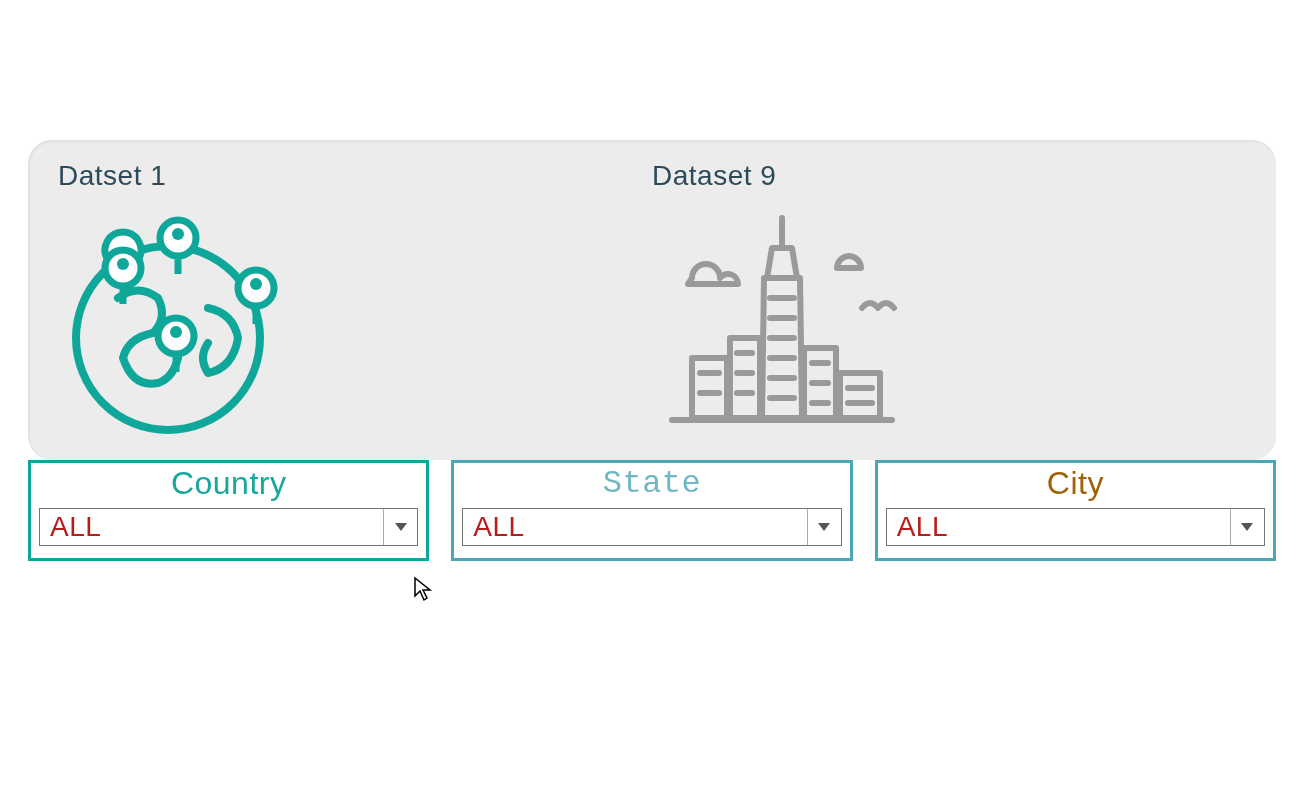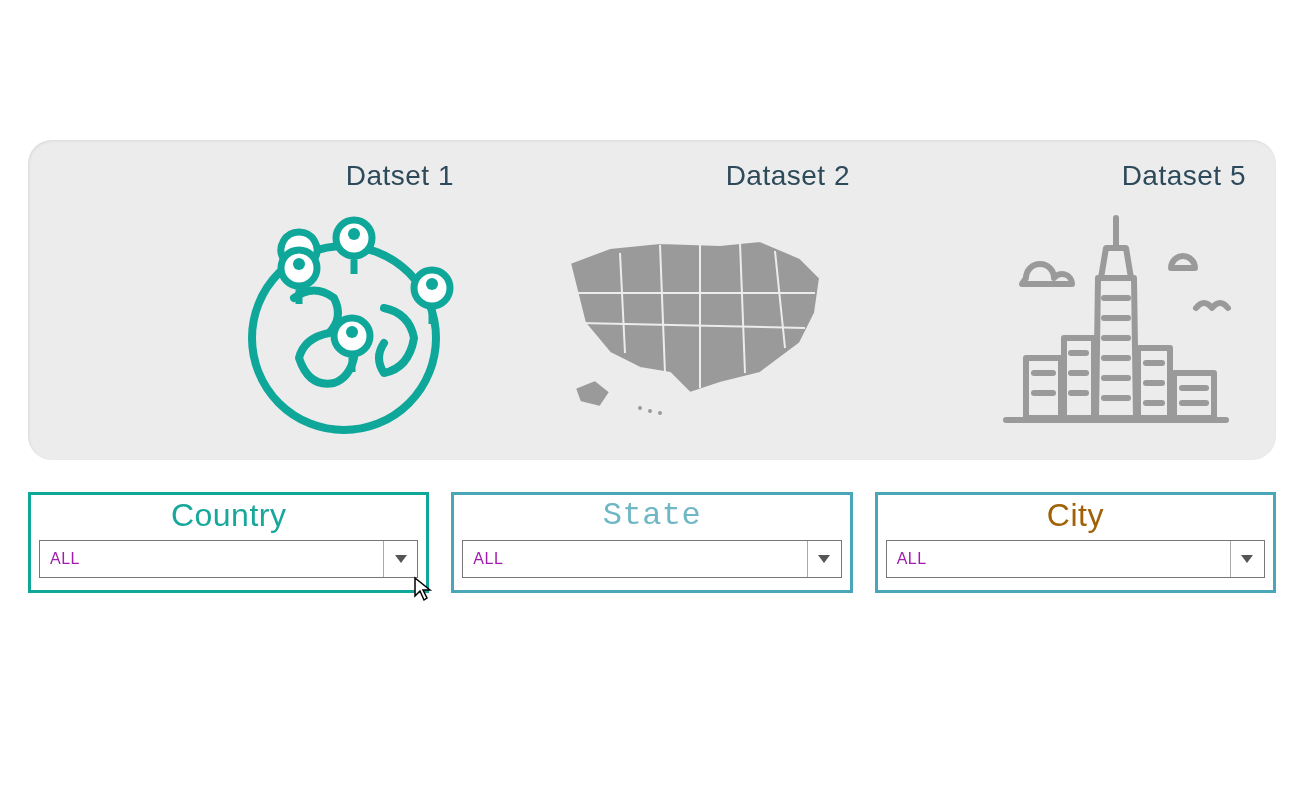--- a/index.html
+++ b/index.html
@@ -24,38 +24,37 @@
     display: flex;
     justify-content: space-around;
     align-items: flex-start;
     padding: 20px 30px 20px 30px;
     box-shadow: inset 1px 1px 3px rgba(0,0,0,0.08);
   }
   .dataset-col {
     flex: 1;
     display: flex;
     flex-direction: column;
-    align-items: flex-end;
+    align-items: flex-start;
     gap: 16px;
   }
   .dataset-title {
     font-size: 28px;
     font-weight: 400;
     color: #2d4a5a;
     letter-spacing: 0.5px;
   }
   .icon-box {
     height: 230px;
     display: flex;
     align-items: center;
     justify-content: center;
   }
 
   .filters-row {
-    margin-top: 32px;
     display: flex;
     gap: 22px;
     text-align: center;
   }
   .filter-card {
     flex: 1;
     border: 3px solid;
     background: #ffffff;
     padding: 0 8px 12px 8px;
     display: flex;
@@ -83,22 +82,22 @@
     display: flex;
     align-items: stretch;
     background: #fff;
     cursor: pointer;
   }
   .combo-value {
     flex: 1;
     padding: 0 10px;
     display: flex;
     align-items: center;
-    font-size: 16px;
-    color: #a21caf;
+    font-size: 28px;
+    color: #b91c1c;
     letter-spacing: 0.5px;
   }
   .combo-btn {
     width: 34px;
     border-left: 1px solid #aaa;
     display: flex;
     align-items: center;
     justify-content: center;
   }
   .combo-btn svg { width: 12px; height: 8px; }
@@ -141,46 +140,23 @@
             <path d="M198 80 m-18 0 a18 18 0 1 0 36 0 a18 18 0 1 0 -36 0 M198 98 l0 18" fill="#fff"></path>
             <circle cx="198" cy="76" r="6" fill="#0fa79a" stroke="none"></circle>
 
             <path d="M118 128 m-18 0 a18 18 0 1 0 36 0 a18 18 0 1 0 -36 0 M118 146 l0 18" fill="#fff"></path>
             <circle cx="118" cy="124" r="6" fill="#0fa79a" stroke="none"></circle>
           </g>
         </svg>
       </div>
     </div>
 
+
     <div class="dataset-col">
-      <div class="dataset-title">Dataset 2</div>
-      <div class="icon-box">
-        <svg width="300" height="200" viewBox="0 0 300 200">
-          <g fill="#9a9a9a" stroke="#ececec" stroke-width="2">
-            <path d="M20 40 L60 25 L110 20 L170 22 L210 18 L250 35 L270 55 L265 90 L250 120 L210 150 L170 160 L140 170 L120 150 L90 145 L60 130 L35 100 Z"></path>
-
-            <line x1="70" y1="30" x2="75" y2="130"></line>
-            <line x1="110" y1="22" x2="115" y2="150"></line>
-            <line x1="150" y1="22" x2="150" y2="165"></line>
-            <line x1="190" y1="20" x2="195" y2="150"></line>
-            <line x1="225" y1="28" x2="235" y2="125"></line>
-            <line x1="25" y1="70" x2="265" y2="70"></line>
-            <line x1="30" y1="100" x2="255" y2="105"></line>
-
-            <path d="M25 165 l20 -8 l15 12 l-10 15 l-20 -5 z"></path>
-            <circle cx="90" cy="185" r="3"></circle>
-              <circle cx="100" cy="188" r="3"></circle>
-              <circle cx="110" cy="190" r="3"></circle>
-          </g>
-        </svg>
-      </div>
-    </div>
-
-    <div class="dataset-col">
-      <div class="dataset-title">Dataset 5</div>
+      <div class="dataset-title">Dataset 9</div>
       <div class="icon-box">
         <svg width="260" height="230" viewBox="0 0 260 230">
           <g fill="none" stroke="#9a9a9a" stroke-width="6" stroke-linecap="round" stroke-linejoin="round">
 
             <path d="M130 10 L130 40 M120 40 L140 40 L145 70 L115 70 Z"></path>
             <path d="M112 70 L148 70 L150 210 L110 210 Z"></path>
             <line x1="118" y1="90" x2="142" y2="90"></line>
               <line x1="118" y1="110" x2="142" y2="110"></line>
             <line x1="118" y1="130" x2="142" y2="130"></line>
               <line x1="118" y1="150" x2="142" y2="150"></line>

